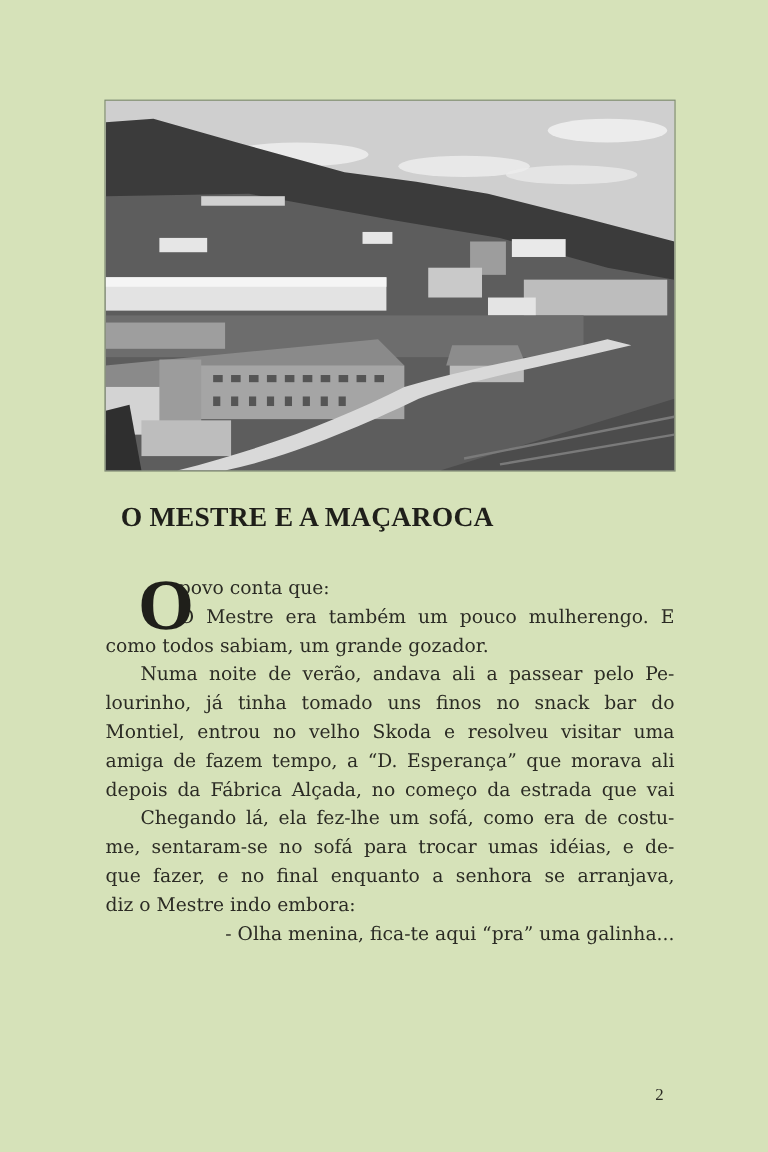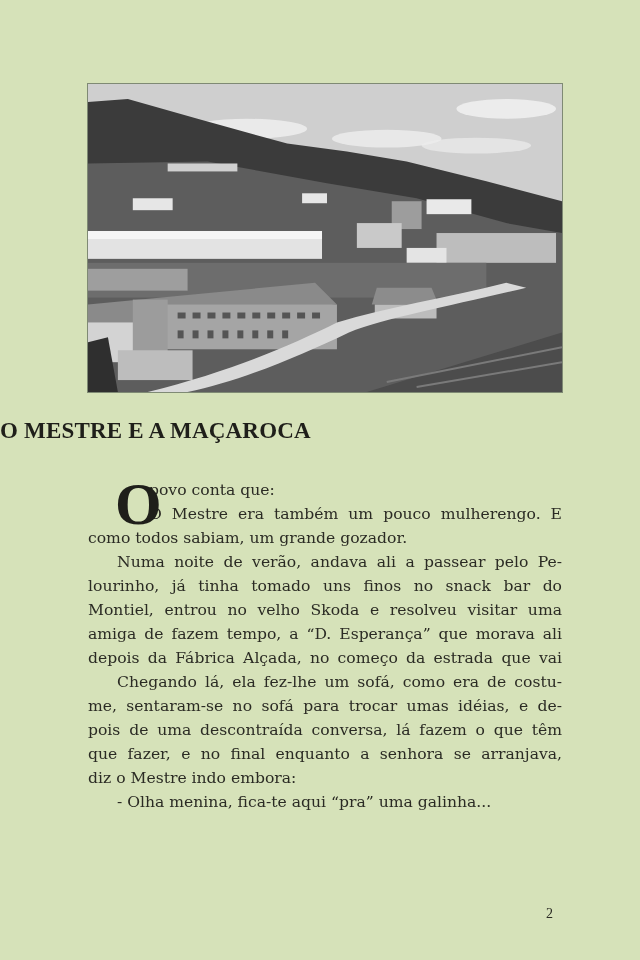--- a/index.html
+++ b/index.html
@@ -25,20 +25,21 @@
       box-sizing: border-box;
       overflow: hidden;
       background: linear-gradient(180deg, #d9d9d9 0%, #c8c8c8 20%, #8c8c8c 45%, #6f6f6f 65%, #5a5a5a 100%);
     }
     .photo svg { display: block; width: 100%; height: 100%; }
     .title {
       position: absolute;
       left: 0;
       width: 512px;
       top: 418px;
+      text-align: center;
       font-family: "Liberation Serif", "DejaVu Serif", serif;
       font-weight: bold;
       font-size: 23px;
       letter-spacing: 0.2px;
       color: #1f1f1a;
     }
     .text {
       position: absolute;
       left: 88px;
       top: 478px;
@@ -51,21 +52,21 @@
     .line {
       display: block;
       white-space: nowrap;
       height: 24px;
     }
     .justify {
       text-align: justify;
       text-align-last: justify;
       white-space: normal;
     }
-    .indent { padding-left: 29px; }
+    .indent { padding-left: 29px; text-align: right; }
     .dropcap-line { padding-left: 61px; }
     .dropcap {
       position: absolute;
       left: 27px;
       top: 0px;
       font-family: "Liberation Serif", "DejaVu Serif", serif;
       font-size: 60px;
       line-height: 52px;
       font-weight: bold;
       color: #1f1f1a;
@@ -156,19 +157,18 @@
   <span class="line dropcap-line">povo conta que:</span>
   <span class="line dropcap-line justify">O Mestre era também um pouco mulherengo. E</span>
   <span class="line">como todos sabiam, um grande gozador.</span>
   <span class="line indent justify">Numa noite de verão, andava ali a passear pelo Pe-</span>
   <span class="line justify">lourinho, já tinha tomado uns finos no snack bar do</span>
   <span class="line justify">Montiel, entrou no velho Skoda e resolveu visitar uma</span>
   <span class="line justify">amiga de fazem tempo, a “D. Esperança” que morava ali</span>
   <span class="line justify">depois da Fábrica Alçada, no começo da estrada que vai</span>
   <span class="line indent justify">Chegando lá, ela fez-lhe um sofá, como era de costu-</span>
   <span class="line justify">me, sentaram-se no sofá para trocar umas idéias, e de-</span>
-  <span class="line justify">pois de uma descontraída conversa, lá fazem o que têm</span>
   <span class="line justify">que fazer, e no final enquanto a senhora se arranjava,</span>
   <span class="line">diz o Mestre indo embora:</span>
   <span class="line indent">- Olha menina, fica-te aqui “pra” uma galinha...</span>
 </div>
 
 <div class="page-number">2</div>
 
 </body></html>

